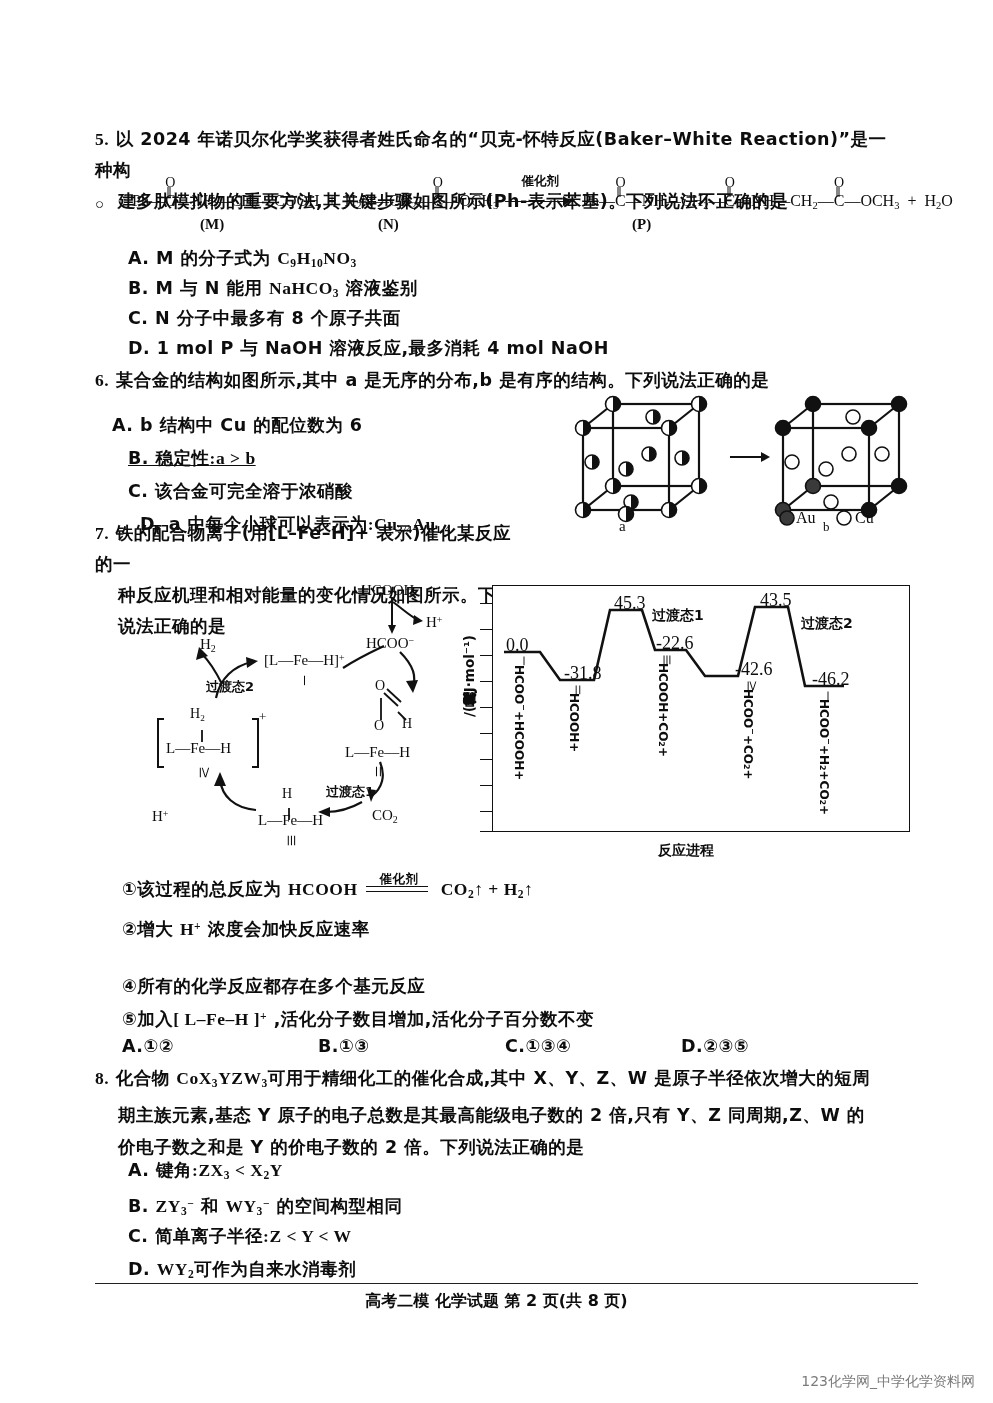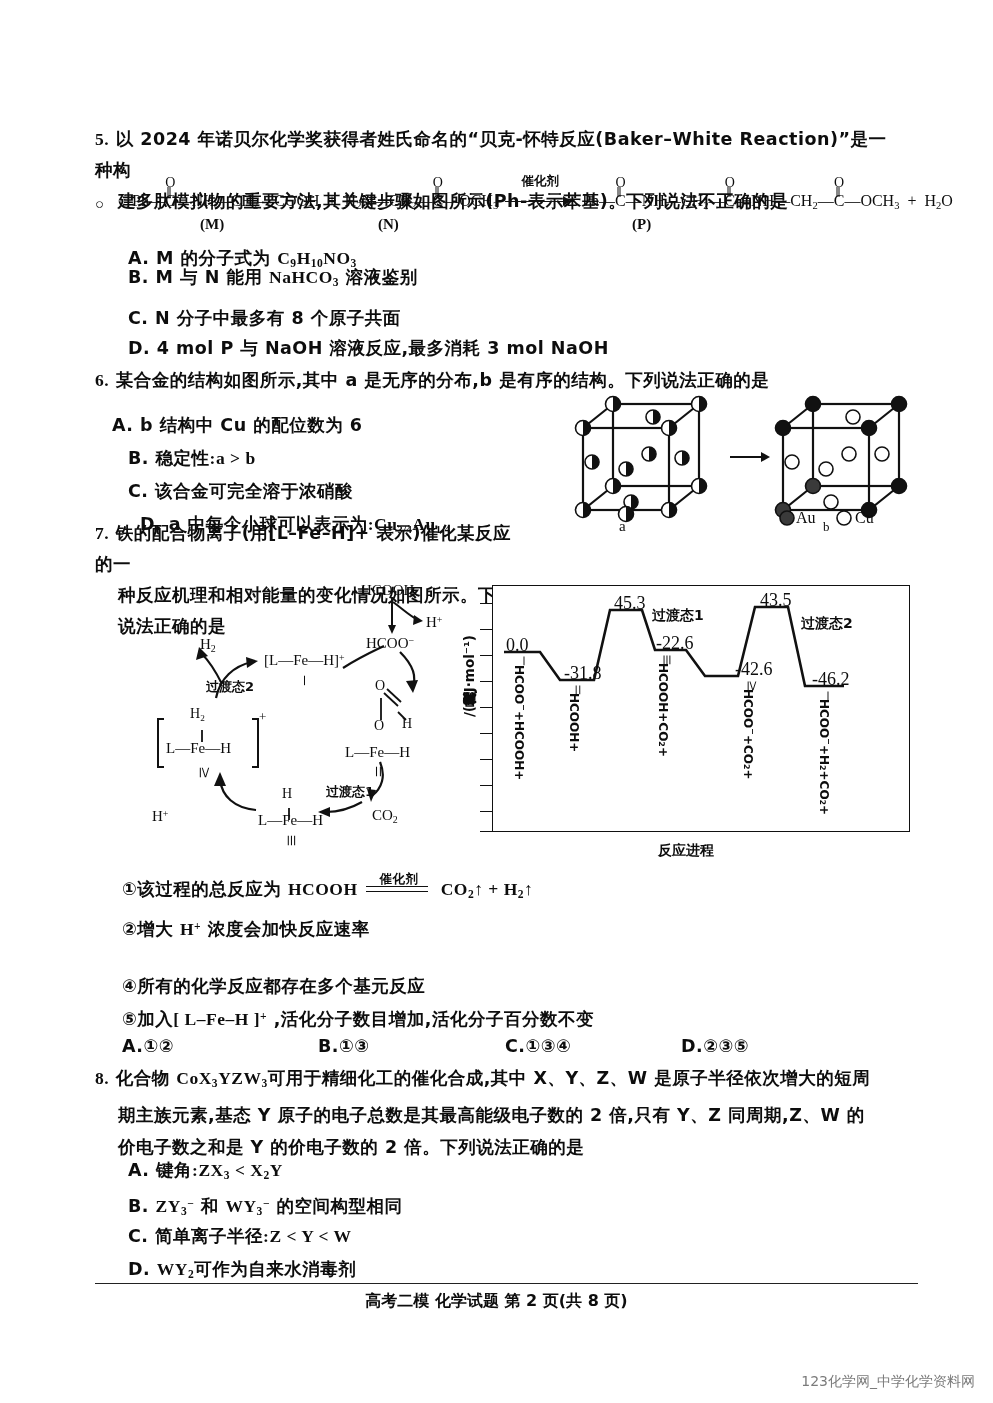--- a/index.html
+++ b/index.html
@@ -96,29 +96,29 @@
       <span class="arrow-cat"><span class="cap">催化剂</span><span class="ln"></span><span class="hd"></span></span>
       Ph—<span class="carbonyl"><span class="ox">O</span><span class="dbl"></span>C</span>—NH—CH<sub>2</sub>—<span class="carbonyl"><span class="ox">O</span><span class="dbl"></span>C</span>—NH—CH<sub>2</sub>—<span class="carbonyl"><span class="ox">O</span><span class="dbl"></span>C</span>—OCH<sub>3</sub>
       &nbsp;+&nbsp; H<sub>2</sub>O
     </span>
   </div>
   <span class="tag" style="left:200px;top:216px;">(M)</span>
   <span class="tag" style="left:378px;top:216px;">(N)</span>
   <span class="tag" style="left:632px;top:216px;">(P)</span>
 
   <div class="opt cn" style="left:128px;top:243px;">A. M 的分子式为 <span class="num">C<sub>9</sub>H<sub>10</sub>NO<sub>3</sub></span></div>
-  <div class="opt cn" style="left:128px;top:262px;">B. M 与 N 能用 <span class="num">NaHCO<sub>3</sub></span> 溶液鉴别</div>
+  <div class="opt cn" style="left:128px;top:273px;">B. M 与 N 能用 <span class="num">NaHCO<sub>3</sub></span> 溶液鉴别</div>
   <div class="opt cn" style="left:128px;top:303px;">C. N 分子中最多有 8 个原子共面</div>
-  <div class="opt cn" style="left:128px;top:333px;">D. 4 mol P 与 NaOH 溶液反应,最多消耗 3 mol NaOH</div>
+  <div class="opt cn" style="left:128px;top:333px;">D. 1 mol P 与 NaOH 溶液反应,最多消耗 4 mol NaOH</div>
 
   <div class="q cn" style="left:95px;top:365px;width:790px;">
     <div><span class="num">6.</span> <span>某合金的结构如图所示,其中 a 是无序的分布,b 是有序的结构。下列说法正确的是</span></div>
   </div>
   <div class="opt cn" style="left:112px;top:410px;">A. b 结构中 Cu 的配位数为 6</div>
-  <div class="opt cn" style="left:128px;top:443px;">B. 稳定性<span class="num">:a &gt; b</span></div>
+  <div class="opt cn" style="left:128px;top:443px;text-decoration:underline;">B. 稳定性<span class="num">:a &gt; b</span></div>
   <div class="opt cn" style="left:128px;top:476px;">C. 该合金可完全溶于浓硝酸</div>
   <div class="opt cn" style="left:140px;top:509px;">D. a 中每个小球可以表示为<span class="num">:Cu<sub style="font-size:.6em">3/4</sub>Au<sub style="font-size:.6em">1/4</sub></span></div>
 
   <svg class="crystal" style="left:565px;top:392px;" width="170" height="135" viewBox="0 0 170 135">
     <defs>
       <linearGradient id="half" x1="0" y1="0" x2="1" y2="0">
         <stop offset="50%" stop-color="#ffffff"></stop>
           <stop offset="50%" stop-color="#111111"></stop>
       </linearGradient>
     </defs>

